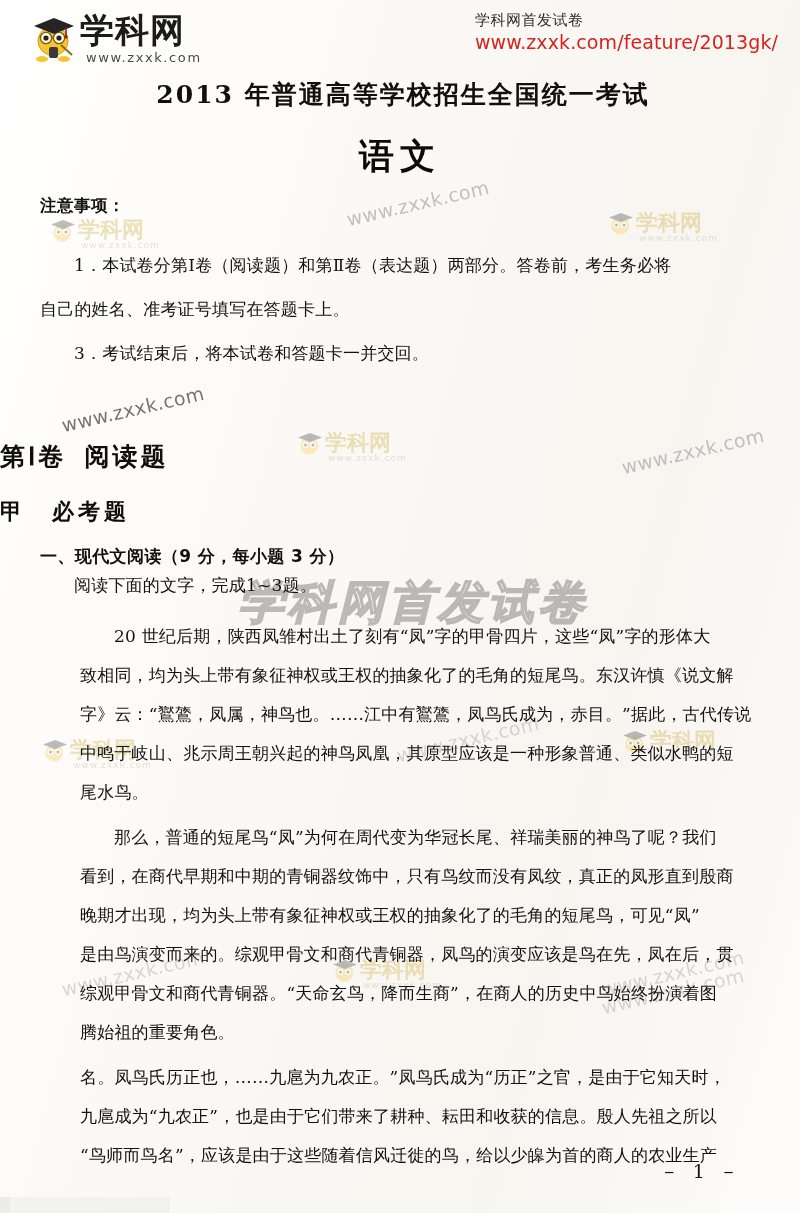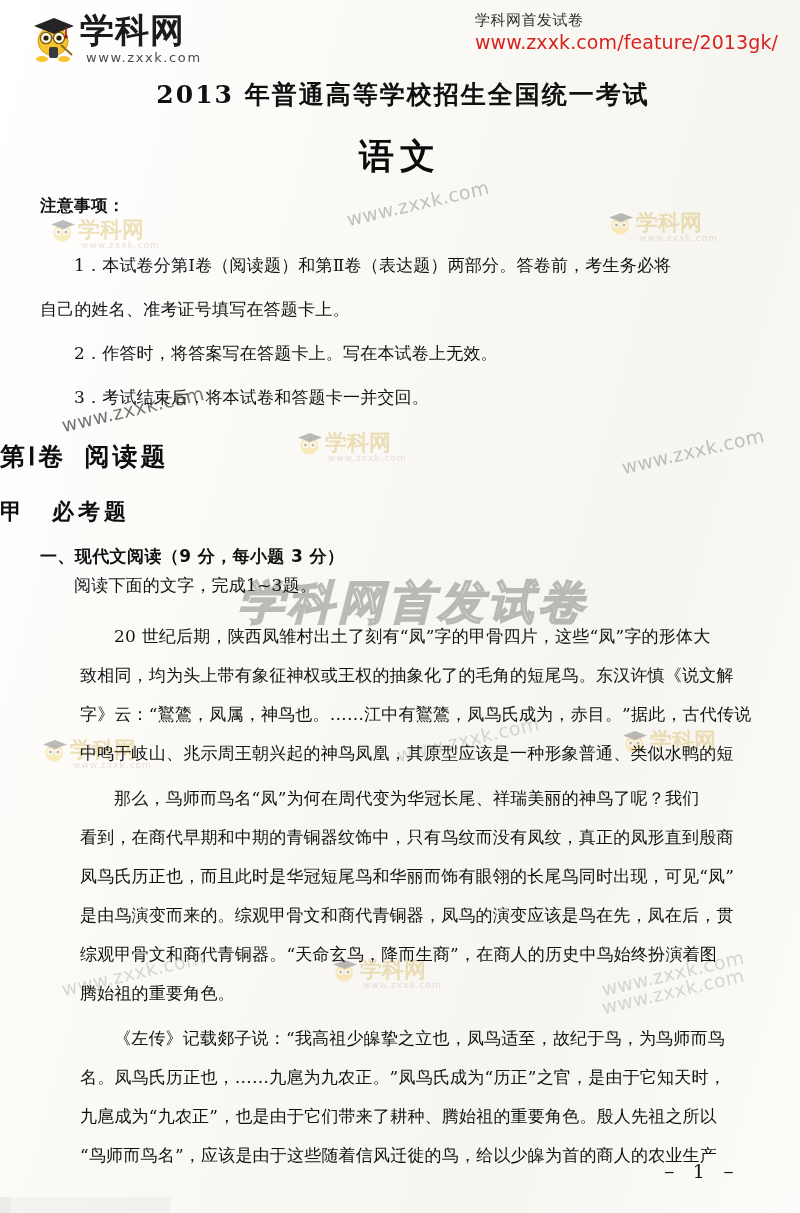--- a/index.html
+++ b/index.html
@@ -387,49 +387,48 @@
     </div>
   </div>
 
   <div class="doc-title">2013 年普通高等学校招生全国统一考试</div>
   <div class="doc-subject">语文</div>
 
   <div class="notes-heading">注意事项：</div>
   <div class="body-col notes-list">
     <div class="bline indent">1．本试卷分第Ⅰ卷（阅读题）和第Ⅱ卷（表达题）两部分。答卷前，考生务必将</div>
     <div class="bline">自己的姓名、准考证号填写在答题卡上。</div>
-    <div class="bline indent">2．作答时，将答案写在答题卡上。写在本试卷上无效。</div>
     <div class="bline indent">3．考试结束后，将本试卷和答题卡一并交回。</div>
   </div>
 
   <div class="part-title">第Ⅰ卷  阅读题</div>
   <div class="part-sub">甲　必考题</div>
 
   <div class="sec-heading">一、现代文阅读（9 分，每小题 3 分）</div>
   <div class="sec-instruction">阅读下面的文字，完成1~3题。</div>
 
   <div class="body-col passage">
     <div class="para">
       <div class="bline indent">20 世纪后期，陕西凤雏村出土了刻有“凤”字的甲骨四片，这些“凤”字的形体大</div>
       <div class="bline">致相同，均为头上带有象征神权或王权的抽象化了的毛角的短尾鸟。东汉许慎《说文解</div>
       <div class="bline">字》云：“鸑鷟，凤属，神鸟也。……江中有鸑鷟，凤鸟氏成为，赤目。”据此，古代传说</div>
       <div class="bline">中鸣于岐山、兆示周王朝兴起的神鸟凤凰，其原型应该是一种形象普通、类似水鸭的短</div>
+      <div class="bline">尾水鸟。</div>
     </div>
     <div class="para">
-      <div class="bline indent">那么，鸟师而鸟名“凤”为何在周代变为华冠长尾、祥瑞美丽的神鸟了呢？我们</div>
+      <div class="bline indent">那么，普通的短尾鸟“凤”为何在周代变为华冠长尾、祥瑞美丽的神鸟了呢？我们</div>
       <div class="bline">看到，在商代早期和中期的青铜器纹饰中，只有鸟纹而没有凤纹，真正的凤形直到殷商</div>
-      <div class="bline">凤鸟氏历正也，而且此时是华冠短尾鸟和华丽而饰有眼翎的长尾鸟同时出现，可见“凤”</div>
+      <div class="bline">晚期才出现，均为头上带有象征神权或王权的抽象化了的毛角的短尾鸟，可见“凤”</div>
       <div class="bline">是由鸟演变而来的。综观甲骨文和商代青铜器，凤鸟的演变应该是鸟在先，凤在后，贯</div>
       <div class="bline">综观甲骨文和商代青铜器。“天命玄鸟，降而生商”，在商人的历史中鸟始终扮演着图</div>
       <div class="bline">腾始祖的重要角色。</div>
     </div>
     <div class="para">
-      <div class="bline indent">《左传》记载郯子说：“我高祖少皞挚之立也，凤鸟适至，故纪于鸟，为鸟师而鸟</div>
       <div class="bline">名。凤鸟氏历正也，……九扈为九农正。”凤鸟氏成为“历正”之官，是由于它知天时，</div>
-      <div class="bline">九扈成为“九农正”，也是由于它们带来了耕种、腾始祖的重要角色。殷人先祖之所以</div>
+      <div class="bline">九扈成为“九农正”，也是由于它们带来了耕种、耘田和收获的信息。殷人先祖之所以</div>
       <div class="bline">“鸟师而鸟名”，应该是由于这些随着信风迁徙的鸟，给以少皞为首的商人的农业生产</div>
 
     </div>
   </div>
 
   <div class="page-number">－ 1 －</div>
   <div class="edge-smudge"></div>
   <div class="bottom-cut"></div>
 </div>
 

